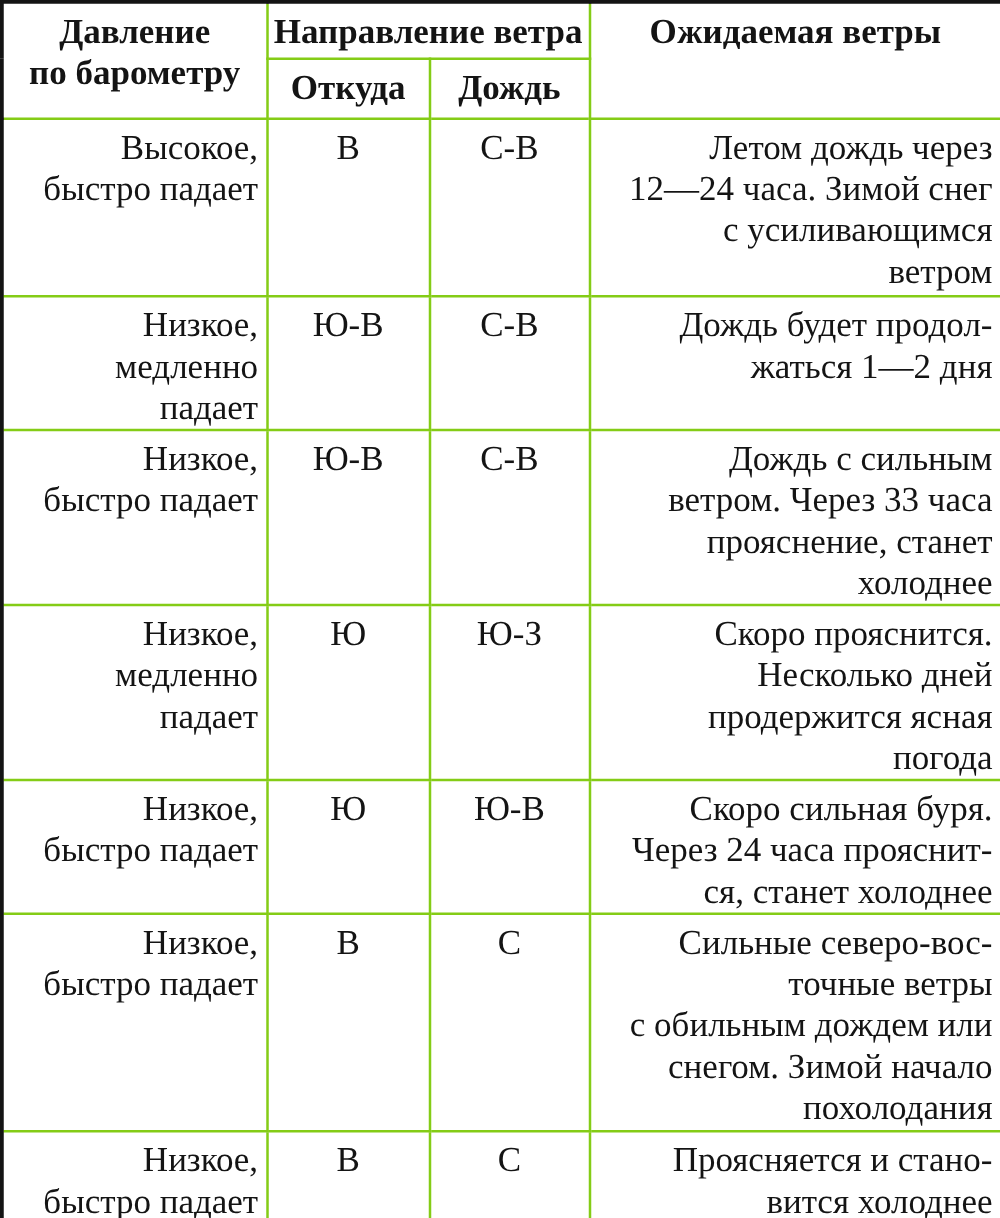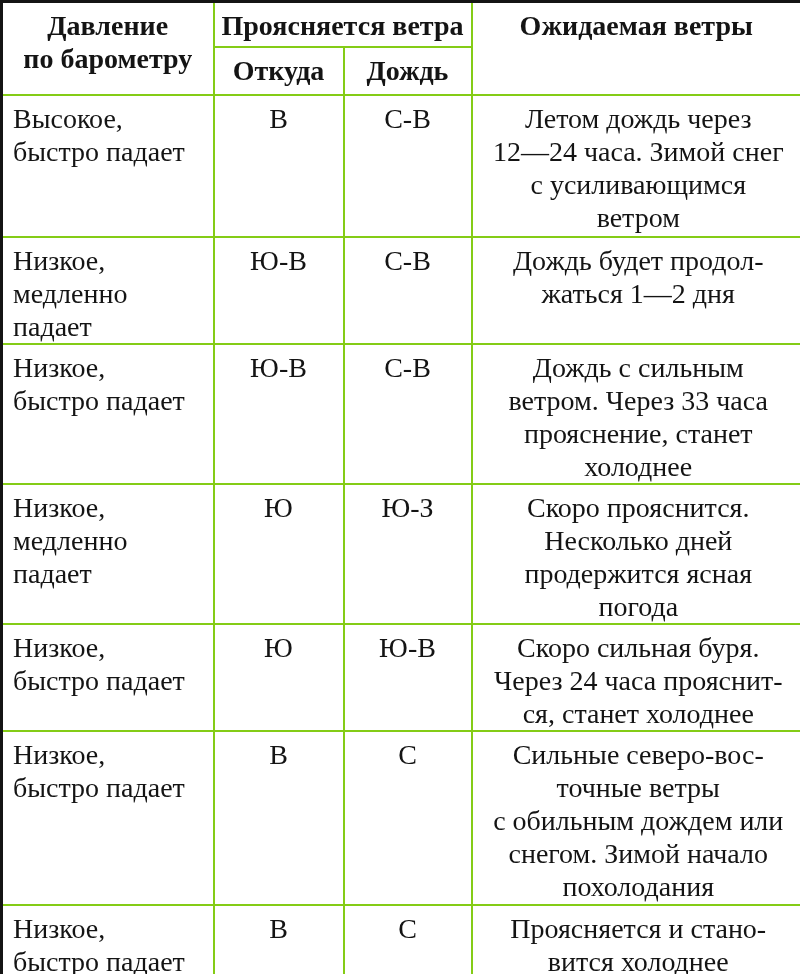--- a/index.html
+++ b/index.html
@@ -33,26 +33,26 @@
   table.weather th {
     font-weight: bold;
     text-align: center;
     padding: 6px 4px 0 4px;
   }
   tr.header-row-1 { height: 45px; }
   tr.header-row-2 { height: 48px; }
   
   tr.body-row td { padding: 6px 6px 0 6px; }
   td.pressure-col {
-    text-align: left;
+    text-align: right;
     padding-left: 10px !important;
   }
   td.dir-col { text-align: center; }
   td.weather-col {
-    text-align: center;
+    text-align: right;
     padding-left: 10px !important;
   }
   tr.r1 { height: 142px; }
   tr.r2 { height: 103px; }
   tr.r3 { height: 140px; }
   tr.r4 { height: 140px; }
   tr.r5 { height: 104px; }
   tr.r6 { height: 174px; }
   tr.r7 { height: 78px; }
 </style>
@@ -63,21 +63,21 @@
   <colgroup>
     <col style="width:212px">
     <col style="width:130px">
     <col style="width:128px">
     <col style="width:330px">
   </colgroup>
   <thead>
     <tr class="header-row-1">
       <th rowspan="2">Давление
 по барометру</th>
-      <th colspan="2">Проясняется ветра</th>
+      <th colspan="2">Направление ветра</th>
       <th rowspan="2">Ожидаемая ветры</th>
     </tr>
     <tr class="header-row-2">
       <th>Откуда</th>
       <th>Дождь</th>
     </tr>
   </thead>
   <tbody>
     <tr class="body-row r1">
       <td class="pressure-col">Высокое,

